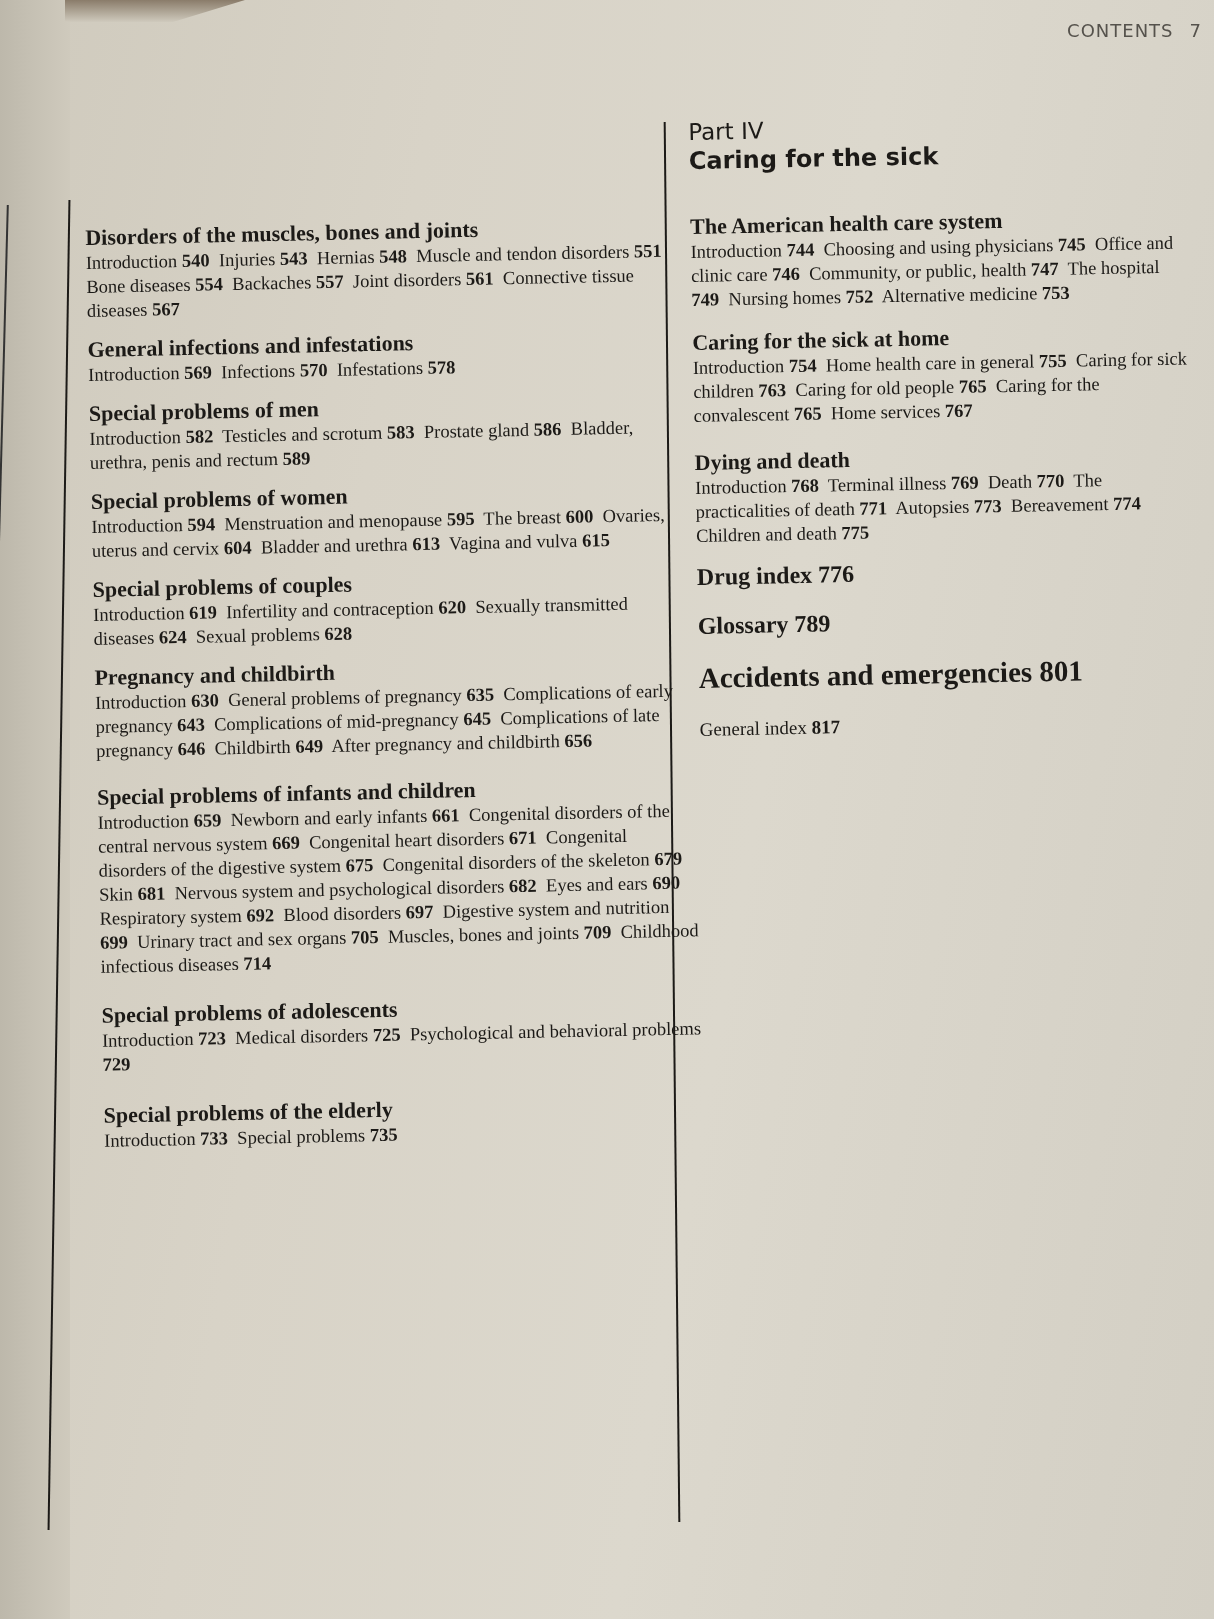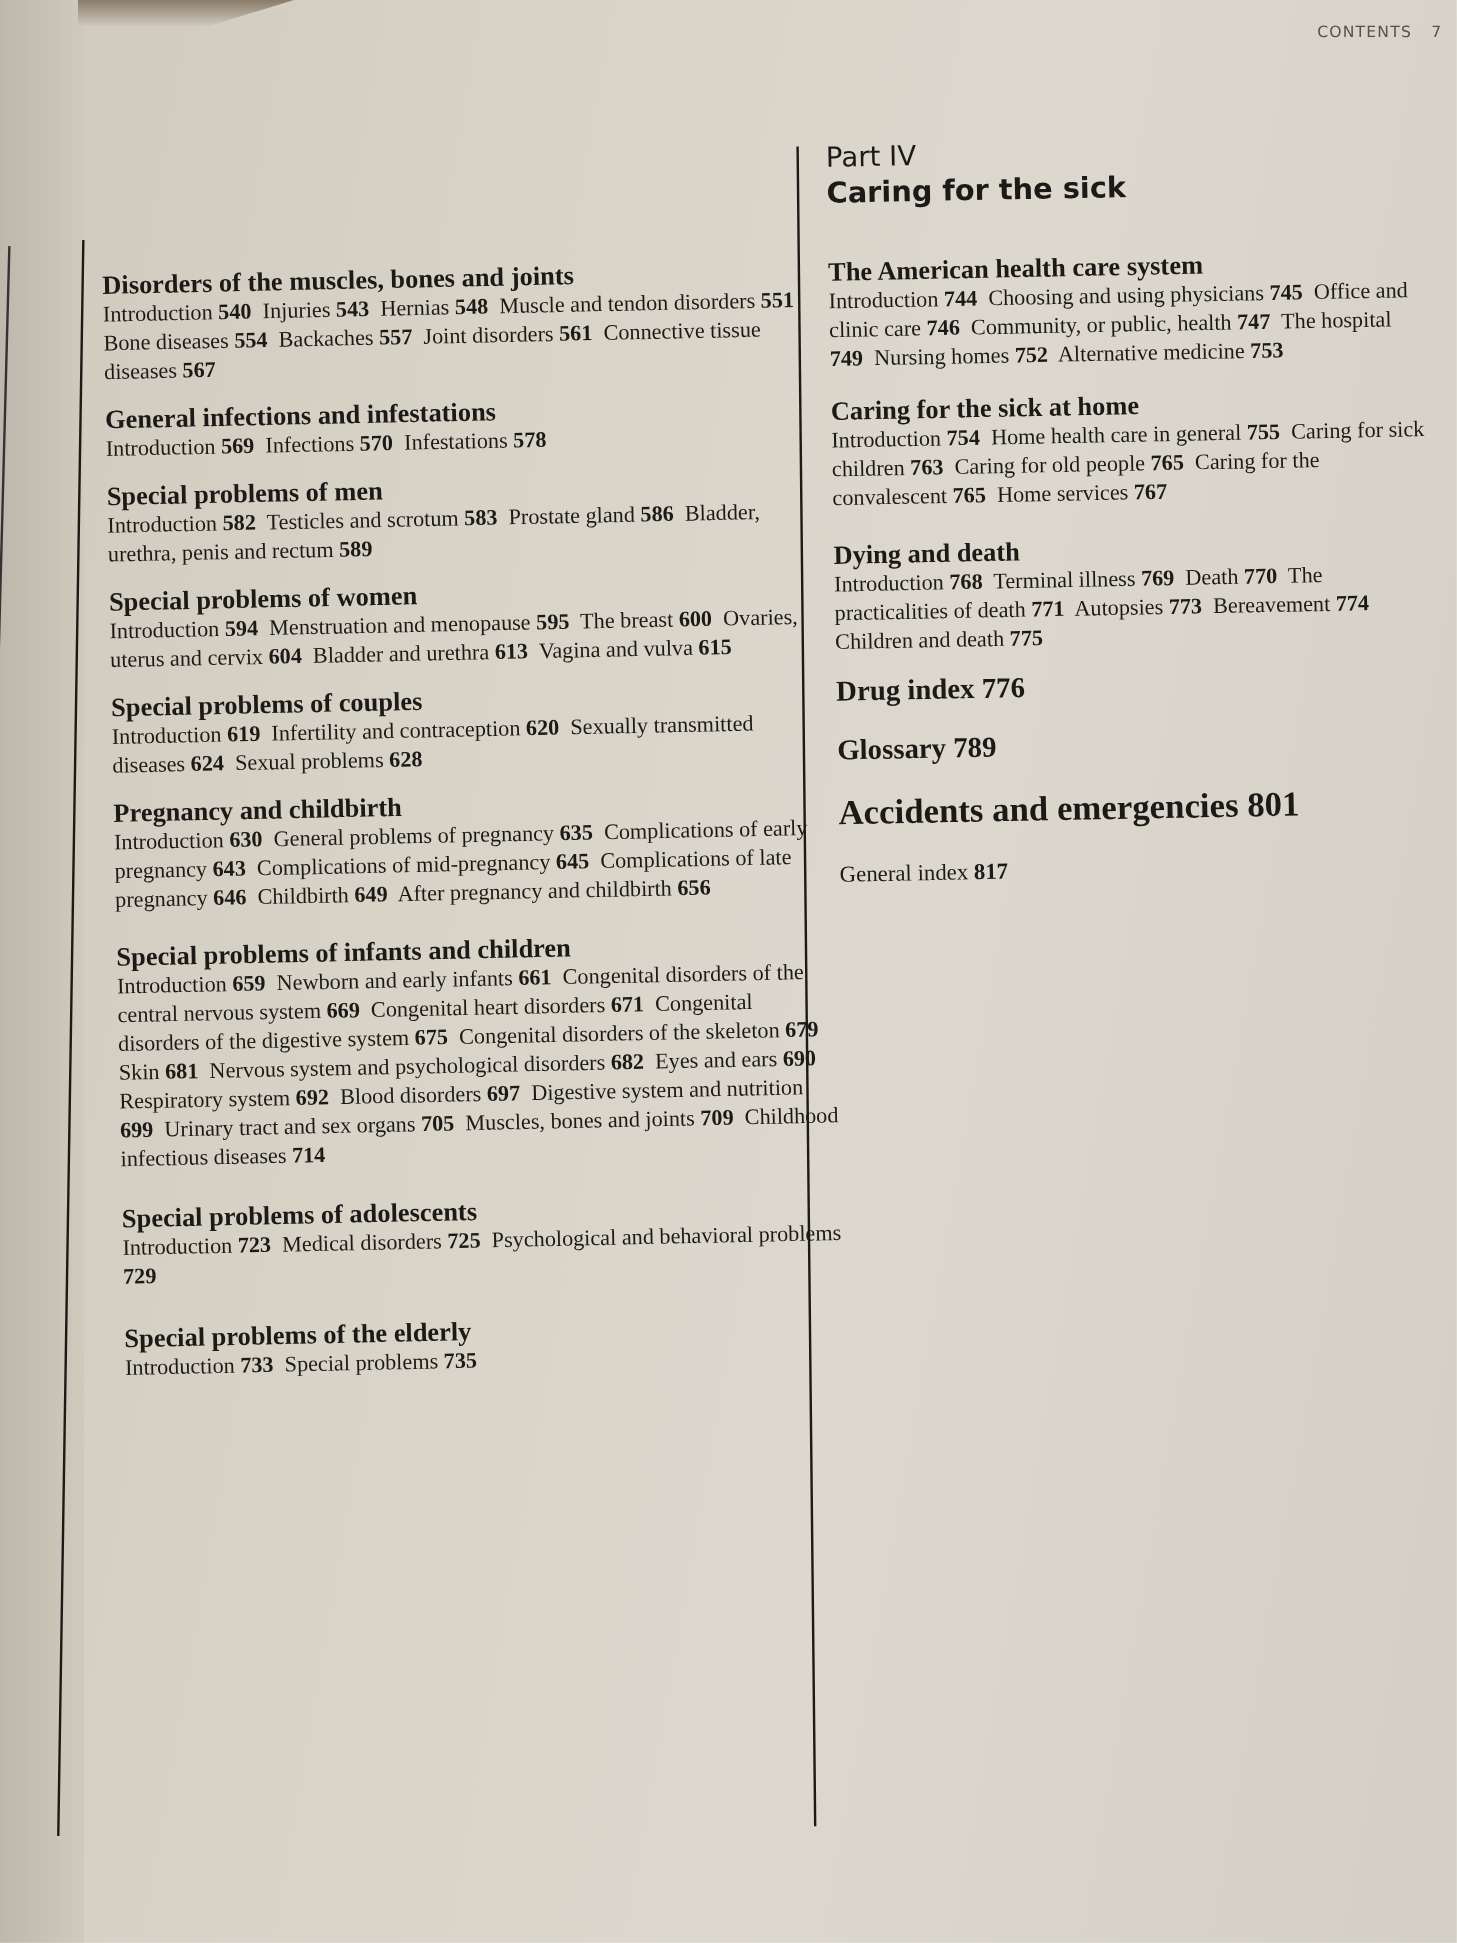--- a/index.html
+++ b/index.html
@@ -3,21 +3,21 @@
 <meta charset="utf-8">
 <style>
   html,body{margin:0;padding:0;}
   body{width:1214px;height:1619px;position:relative;overflow:hidden;
     background:linear-gradient(100deg,#cfcabd 0%,#d8d3c7 30%,#dcd8cd 60%,#d3cfc4 100%);
     font-family:"Liberation Serif",serif;color:#1c1a17;}
   .page-edge{position:absolute;left:0;top:0;width:70px;height:1619px;
     background:linear-gradient(90deg,#bdb8ab 0%,#c8c3b6 60%,#cfcabd 100%);}
   .page-edge-line{position:absolute;left:0;top:205px;width:2px;height:520px;background:#333;transform:rotate(1.5deg);}
   .top-shadow{position:absolute;left:65px;top:0;width:180px;height:22px;background:linear-gradient(180deg,#8a7c6a,#cfcabd);clip-path:polygon(0 0,100% 0,60% 100%,0 100%);}
-  .running-head{position:absolute;right:12px;top:20px;font-family:"DejaVu Sans",sans-serif;font-size:13px;letter-spacing:1px;color:#55524c;}
+  .running-head{position:absolute;right:12px;top:20px;font-family:"DejaVu Sans",sans-serif;font-size:18px;letter-spacing:1px;color:#55524c;}
   .running-head .pg{margin-left:16px;}
   .vline{position:absolute;width:2px;background:#1c1a17;}
   .left-col{position:absolute;left:85px;top:225px;width:600px;transform:rotate(-1.2deg);transform-origin:0 0;}
   .right-col{position:absolute;left:688px;top:118px;width:500px;transform:rotate(-1.1deg);transform-origin:0 0;}
   .section{margin-bottom:14px;}
   .section h3{margin:0;font-weight:bold;font-size:22px;line-height:26px;}
   .section .entries{font-size:18.5px;line-height:24px;}
   .entry{white-space:normal;}
   .entry .num{font-weight:bold;}
   .part-label{font-family:"DejaVu Sans",sans-serif;font-size:23px;line-height:28px;}

